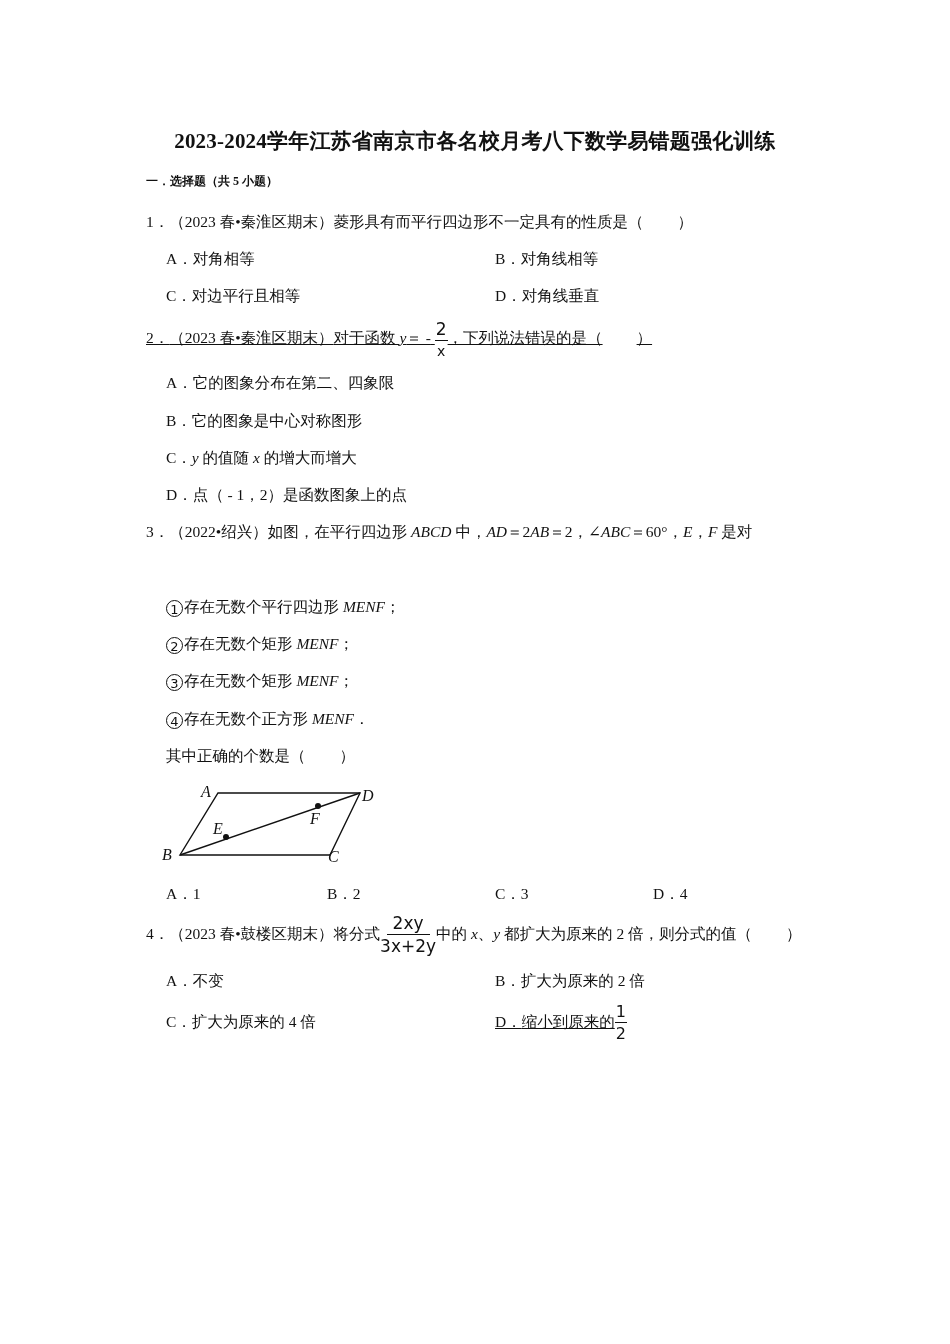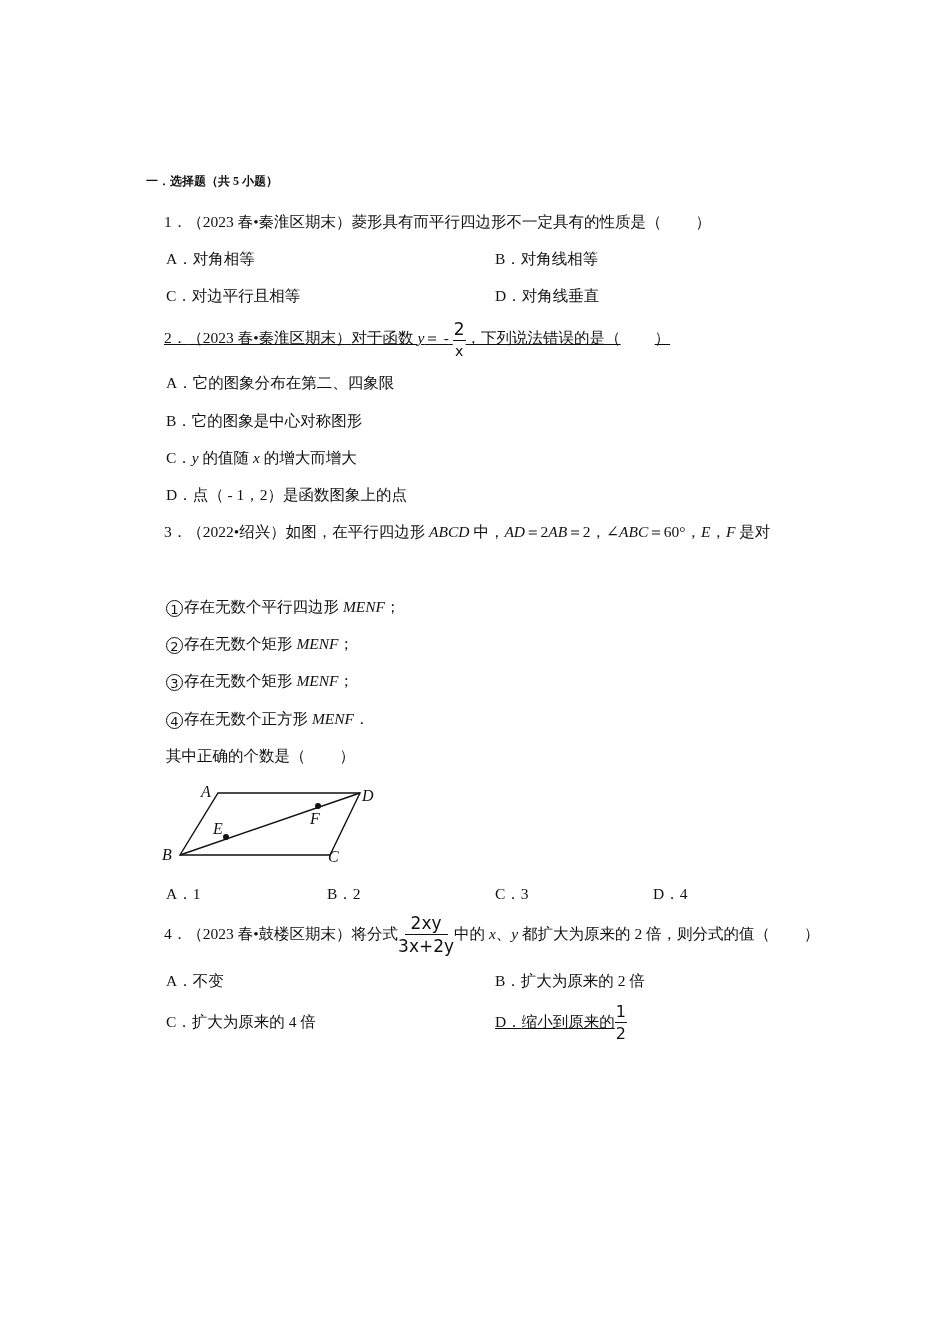--- a/index.html
+++ b/index.html
@@ -11,21 +11,21 @@
   }
   .page { position: absolute; left: 0; top: 0; width: 950px; height: 1344px; }
   .title {
     position: absolute; left: 0; width: 950px; top: 127px;
     text-align: center; font-weight: bold; font-size: 21px; letter-spacing: 0.2px;
   }
   .section {
     position: absolute; left: 146px; top: 173px; font-weight: bold; font-size: 12px;
   }
   .line { position: absolute; white-space: nowrap; line-height: 20px; }
-  .q { left: 146px; margin-left: 18px; }
+  .q { left: 146px; }
   .opt { left: 166px; }
   .optR { left: 495px; }
   .i { font-style: italic; }
   .frac {
     display: inline-flex; flex-direction: column; align-items: center;
     vertical-align: middle; font-family: "DejaVu Sans", "Liberation Sans", sans-serif;
     line-height: 1;
   }
   .frac .num { padding: 0 1px 2px; border-bottom: 1px solid #111; }
   .frac .den { padding-top: 3px; }
@@ -36,20 +36,21 @@
     font-family: "DejaVu Sans", sans-serif;
   }
   .paren-gap { display: inline-block; width: 34px; }
   svg text { font-family: "Liberation Serif", serif; font-style: italic; font-size: 16px; fill: #111; }
 </style>
 </head>
 <body>
 
 <div class="page">
 
+  <div class="title">2023-2024学年江苏省南京市各名校月考八下数学易错题强化训练</div>
   <div class="section">一．选择题（共 5 小题）</div>
 
   <div class="line q" style="top:212px">
     <span>1．</span><span>（2023 春•秦淮区期末）</span><span>菱形具有而平行四边形不一定具有的性质是（</span><span class="paren-gap"></span><span>）</span>
   </div>
   <div class="line opt" style="top:249px"><span>A．</span><span>对角相等</span></div>
   <div class="line optR" style="top:249px"><span>B．</span><span>对角线相等</span></div>
   <div class="line opt" style="top:286px"><span>C．</span><span>对边平行且相等</span></div>
   <div class="line optR" style="top:286px"><span>D．</span><span>对角线垂直</span></div>
 

